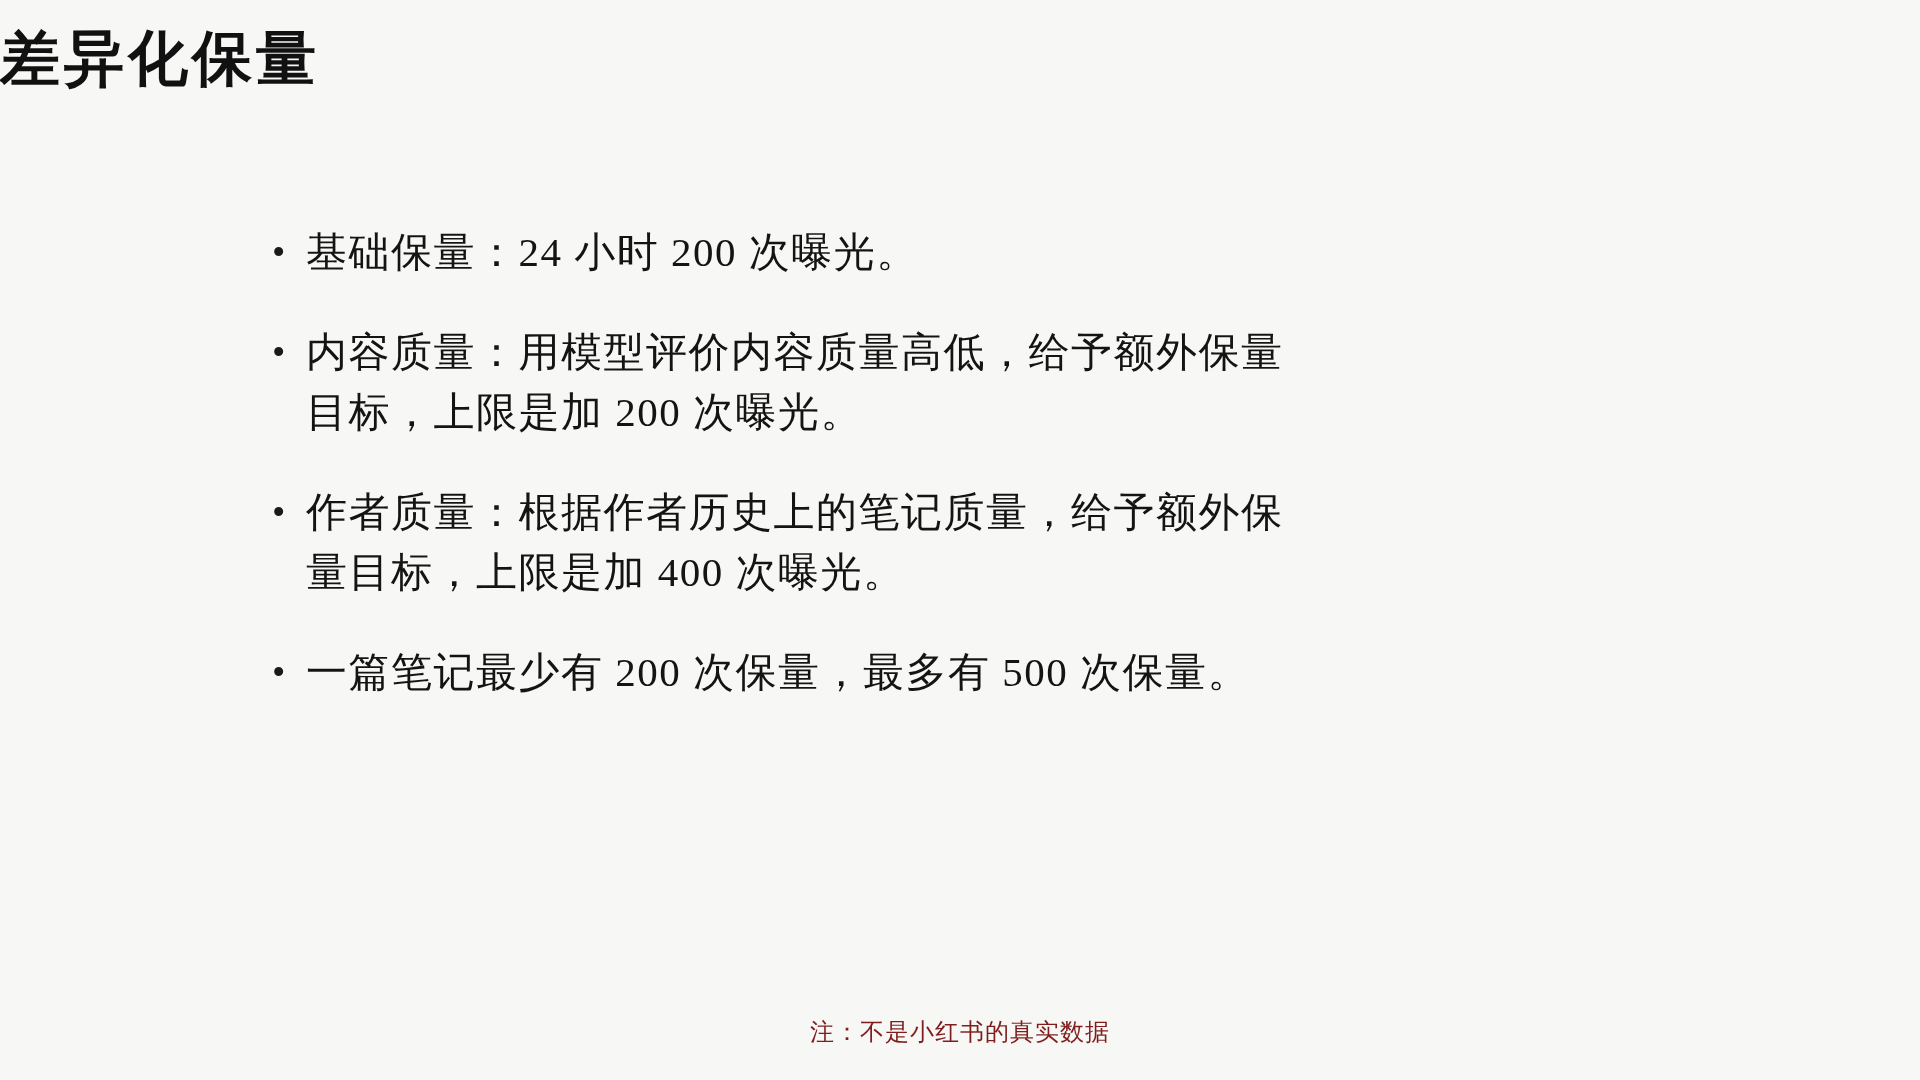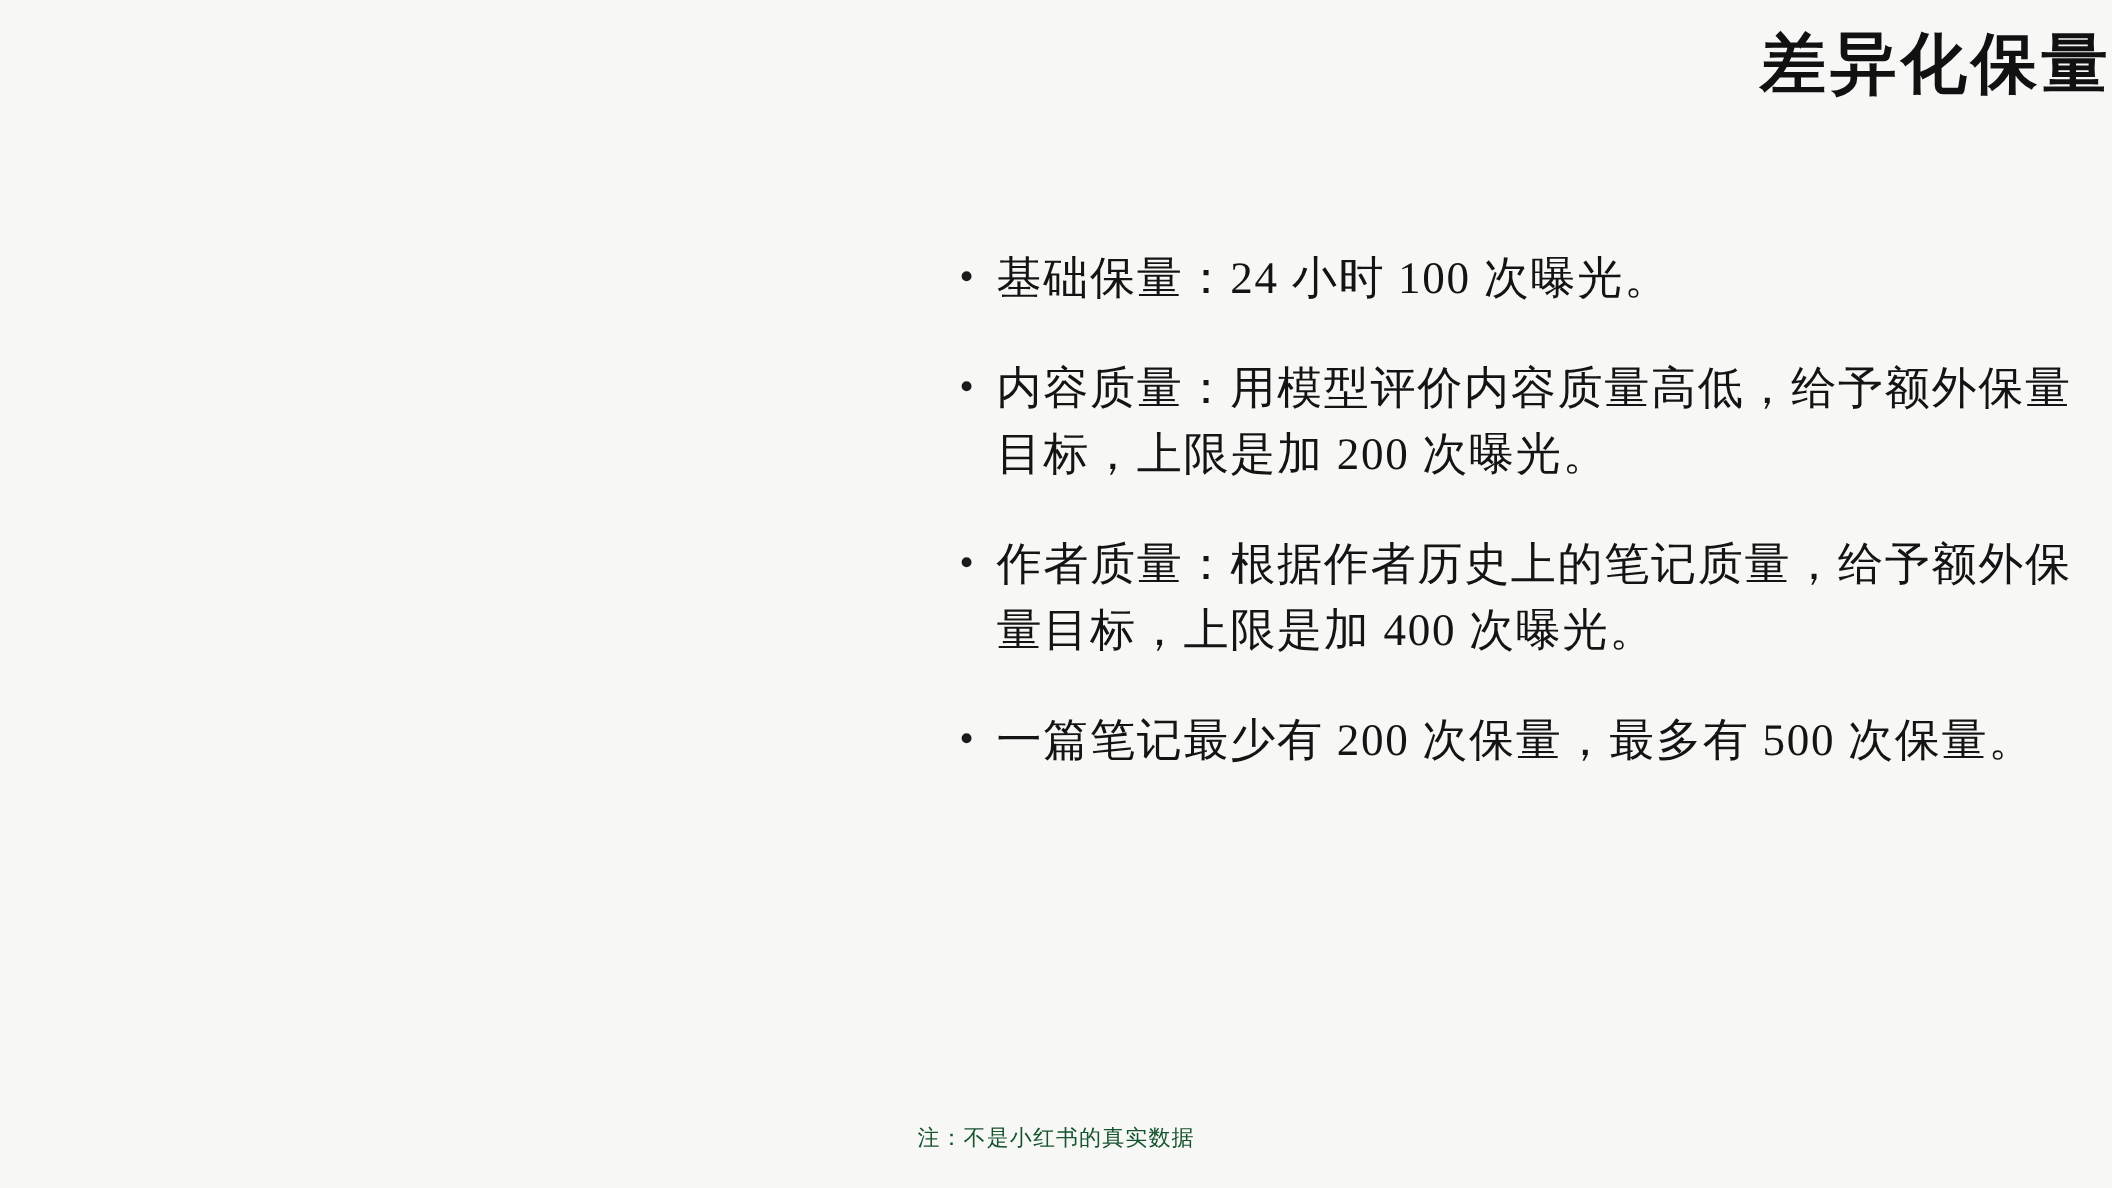--- a/index.html
+++ b/index.html
@@ -14,21 +14,21 @@
     color: #1a1a1a;
     overflow: hidden;
   }
   .slide {
     position: relative;
     width: 1920px;
     height: 1080px;
     box-sizing: border-box;
     display: flex;
     flex-direction: column;
-    align-items: flex-end;
+    align-items: flex-start;
   }
   .slide-title {
     margin-top: 22px;
     font-size: 60px;
     font-weight: 700;
     letter-spacing: 4px;
     line-height: 1.2;
     color: #111111;
     font-family: "DejaVu Serif", "Liberation Serif", serif;
   }
@@ -57,38 +57,38 @@
     color: #141414;
     max-width: 1270px;
     font-family: "Liberation Serif", "DejaVu Serif", serif;
   }
   .footnote {
     position: absolute;
     left: 0;
     right: 0;
     bottom: 32px;
     text-align: center;
-    font-size: 20px;
+    font-size: 24px;
     letter-spacing: 1px;
-    color: #14532d;
+    color: #7f1d1d;
     font-family: "Liberation Sans", "DejaVu Sans", sans-serif;
   }
 </style>
 </head>
 <body>
 
 <div class="slide">
 
   <div class="slide-title">差异化保量</div>
 
   <div class="bullet-list">
 
     <div class="bullet-item">
       <span class="bullet-dot">•</span>
-      <span class="bullet-text">基础保量：24 小时 100 次曝光。</span>
+      <span class="bullet-text">基础保量：24 小时 200 次曝光。</span>
     </div>
 
     <div class="bullet-item">
       <span class="bullet-dot">•</span>
       <span class="bullet-text">内容质量：用模型评价内容质量高低，给予额外保量目标，上限是加 200 次曝光。</span>
     </div>
 
     <div class="bullet-item">
       <span class="bullet-dot">•</span>
       <span class="bullet-text">作者质量：根据作者历史上的笔记质量，给予额外保量目标，上限是加 400 次曝光。</span>

